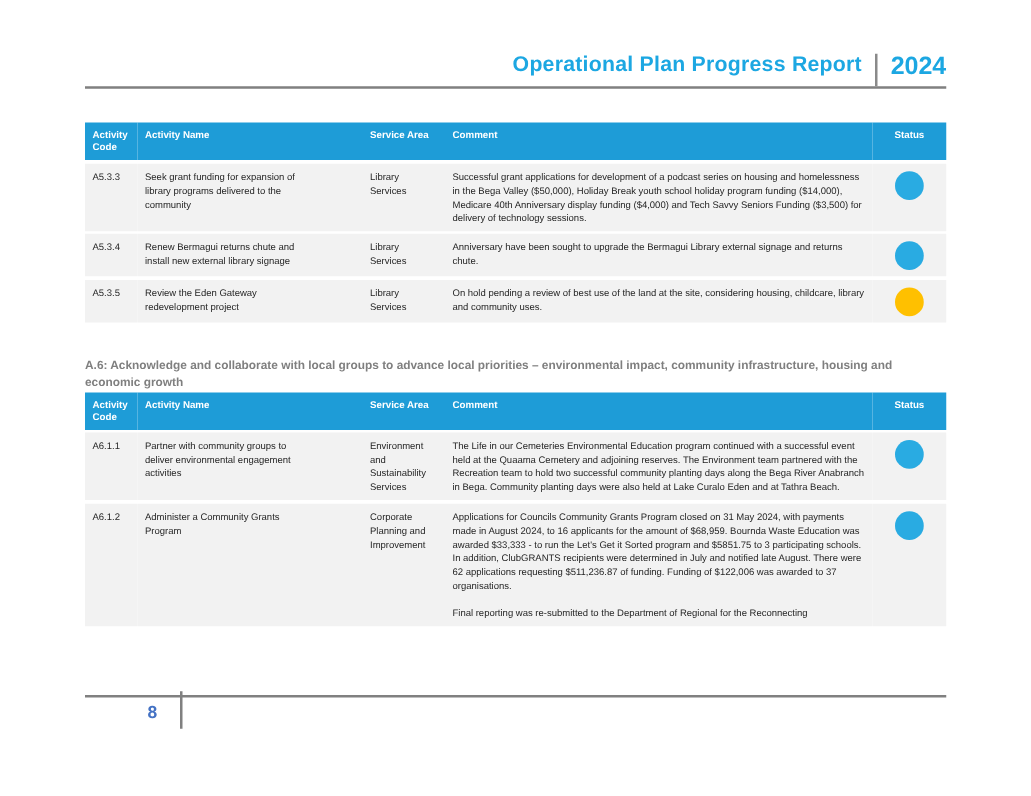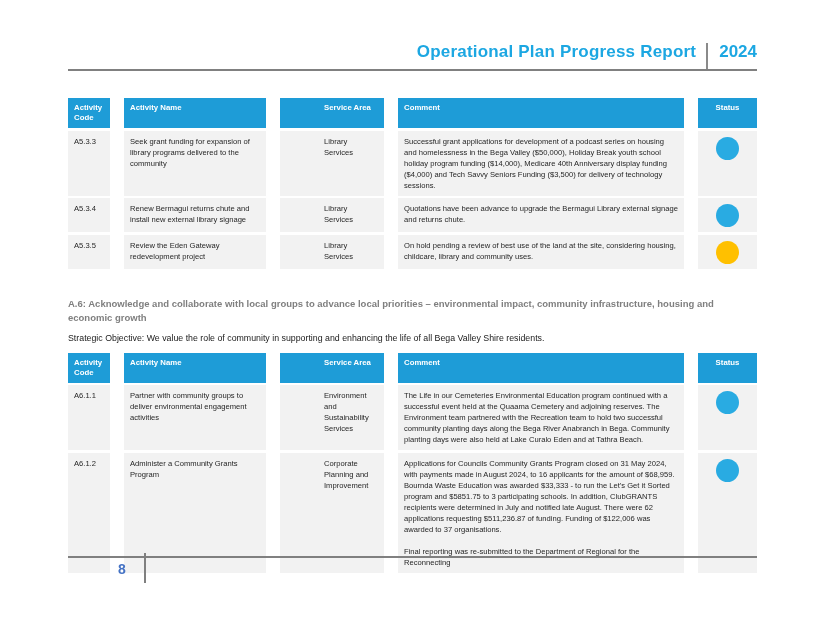--- a/index.html
+++ b/index.html
@@ -18,37 +18,37 @@
     display: flex; justify-content: flex-end; align-items: flex-start;
   }
   .report-title {
     color: #1CA7E2; font-size: 17px; font-weight: bold;
     letter-spacing: 0.2px; white-space: nowrap;
   }
   .header-divider {
     width: 2px; height: 26px; background: #8a8a8a;
     margin: 0 11px 0 10px; align-self: flex-start; margin-top: 1px;
   }
-  .report-year { color: #1CA7E2; font-size: 17px; font-weight: bold; }
+  .report-year { color: #1CA7E2; font-size: 20px; font-weight: bold; }
   .top-rule {
     position: absolute; top: 69px; left: 68px; width: 689px; height: 2px;
     background: #808080;
   }
 
   
   .content { position: absolute; top: 98px; left: 68px; width: 689px; }
 
   .op-table { width: 100%; font-size: 7.6px; line-height: 11px; }
   .t-head, .t-row { display: flex; }
   .t-row { margin-top: 2.5px; }
   .c {
     box-sizing: border-box;
     padding: 5px 6px;
     background: #F2F2F2;
-    margin-right: 14px;
+    margin-right: 0;
   }
   .c:last-child { margin-right: 0; }
   .t-head .c {
     background: #1E9CD7; color: #ffffff; font-weight: bold;
     font-size: 7.8px; line-height: 10px; min-height: 30px;
   }
   .col-code   { width: 42px;  flex: none; }
   .col-name   { width: 142px; flex: none; }
   .col-area   { width: 104px; flex: none; padding-left: 44px; }
   .col-comment{ flex: 1; }
@@ -114,39 +114,38 @@
       <div class="c col-comment">Successful grant applications for development of a podcast series on housing and homelessness in the Bega Valley ($50,000), Holiday Break youth school holiday program funding ($14,000), Medicare 40th Anniversary display funding ($4,000) and Tech Savvy Seniors Funding ($3,500) for delivery of technology sessions.</div>
       <div class="c col-status">
         <span class="dot" data-status="blue"></span>
       </div>
     </div>
 
     <div class="t-row">
       <div class="c col-code">A5.3.4</div>
       <div class="c col-name">Renew Bermagui returns chute and install new external library signage</div>
       <div class="c col-area">Library Services</div>
-      <div class="c col-comment">Quotations have been advance to upgrade the Bermagui Library external signage and returns chute.</div>
+      <div class="c col-comment">Anniversary have been sought to upgrade the Bermagui Library external signage and returns chute.</div>
       <div class="c col-status">
         <span class="dot" data-status="blue"></span>
       </div>
     </div>
 
     <div class="t-row">
       <div class="c col-code">A5.3.5</div>
       <div class="c col-name">Review the Eden Gateway redevelopment project</div>
       <div class="c col-area">Library Services</div>
       <div class="c col-comment">On hold pending a review of best use of the land at the site, considering housing, childcare, library and community uses.</div>
       <div class="c col-status">
         <span class="dot" data-status="amber"></span>
       </div>
     </div>
   </div>
 
   <div class="section-heading">A.6: Acknowledge and collaborate with local groups to advance local priorities – environmental impact, community infrastructure, housing and economic growth</div>
-  <div class="strategic-objective">Strategic Objective: We value the role of community in supporting and enhancing the life of all Bega Valley Shire residents.</div>
 
   <div class="op-table">
     <div class="t-head">
       <div class="c col-code">Activity Code</div>
       <div class="c col-name">Activity Name</div>
       <div class="c col-area">Service Area</div>
       <div class="c col-comment">Comment</div>
       <div class="c col-status">Status</div>
     </div>
 

